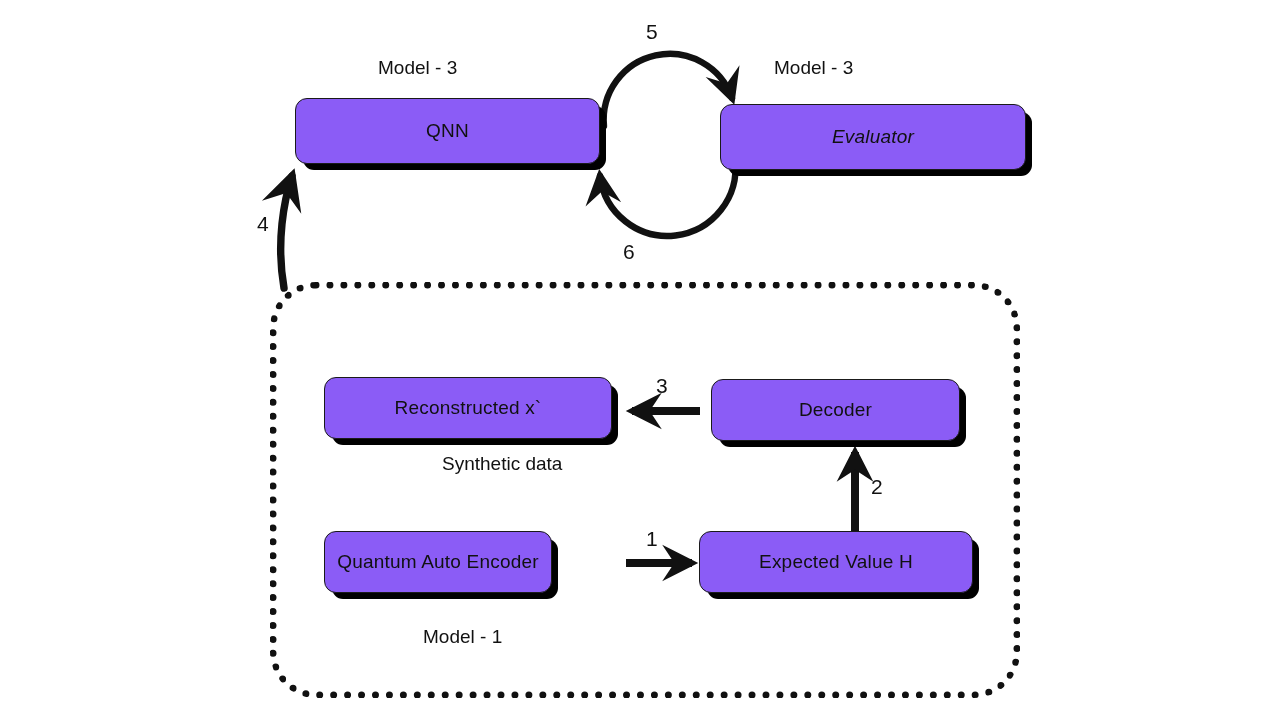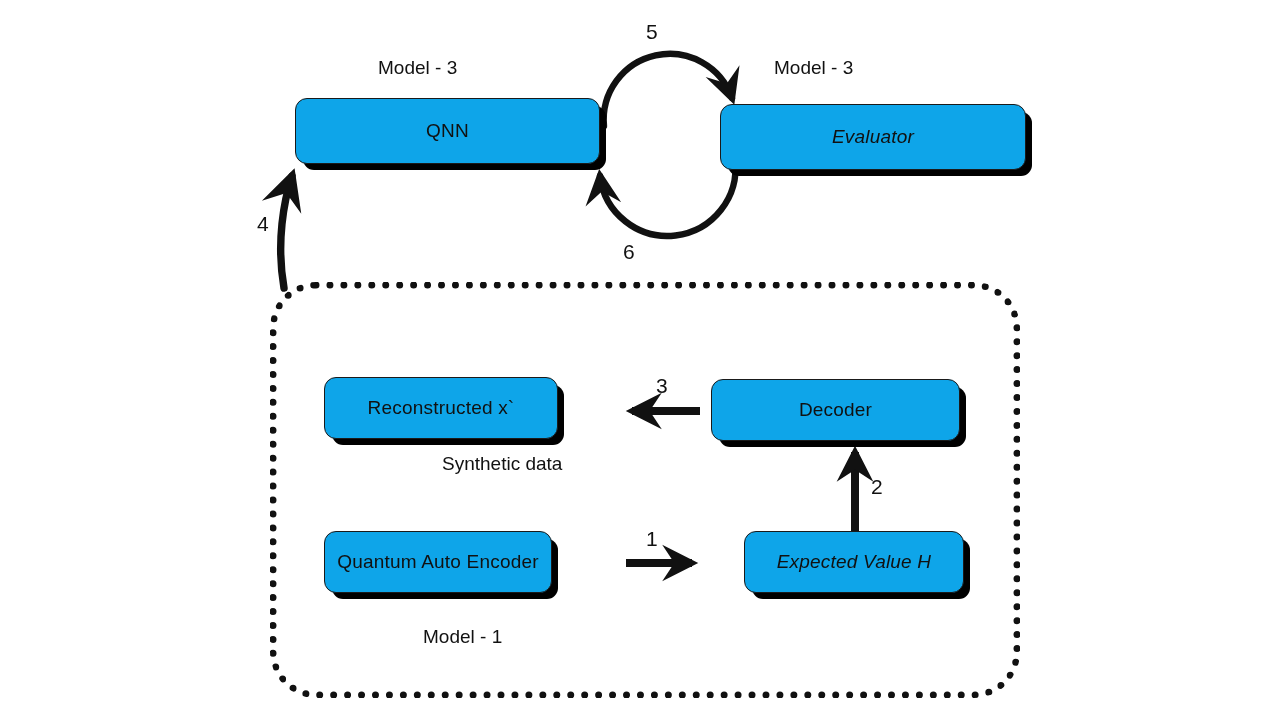--- a/index.html
+++ b/index.html
@@ -13,21 +13,21 @@
     height: 720px;
     background: #ffffff;
     font-family: "Liberation Sans", sans-serif;
     overflow: hidden;
   }
 
   
   .box {
     position: absolute;
     box-sizing: border-box;
-    background: #0ea5e9;
+    background: #8b5cf6;
     border: 1.6px solid #1a1a1a;
     border-radius: 12px;
     display: flex;
     align-items: center;
     justify-content: center;
     color: #111111;
     font-size: 19px;
     letter-spacing: .2px;
     box-shadow: 7px 7px 0 -1px #000000;
     z-index: 4;
@@ -101,33 +101,33 @@
   </svg>
 
   <div class="box" style="left:295px; top:98px; width:305px; height:66px;">
     <span>QNN</span>
   </div>
 
   <div class="box" style="left:720px; top:104px; width:306px; height:66px;font-style:italic;">
     <span>Evaluator</span>
   </div>
 
-  <div class="box" style="left:324px; top:377px; width:234px; height:62px;">
+  <div class="box" style="left:324px; top:377px; width:288px; height:62px;">
     <span>Reconstructed x`</span>
   </div>
 
   <div class="box" style="left:711px; top:379px; width:249px; height:62px;">
     <span>Decoder</span>
   </div>
 
   <div class="box" style="left:324px; top:531px; width:228px; height:62px;">
     <span>Quantum Auto Encoder</span>
   </div>
 
-  <div class="box" style="left:744px; top:531px; width:220px; height:62px;font-style:italic;">
+  <div class="box" style="left:699px; top:531px; width:274px; height:62px;">
     <span>Expected Value H</span>
   </div>
 
   <div class="caption" style="left:378px; top:57px;">Model - 3</div>
 
   <div class="caption" style="left:774px; top:57px;">Model - 3</div>
 
   <div class="caption" style="left:409px; top:453px;margin-left:33px;">Synthetic data</div>
 
   <div class="caption" style="left:423px; top:626px;">Model - 1</div>

